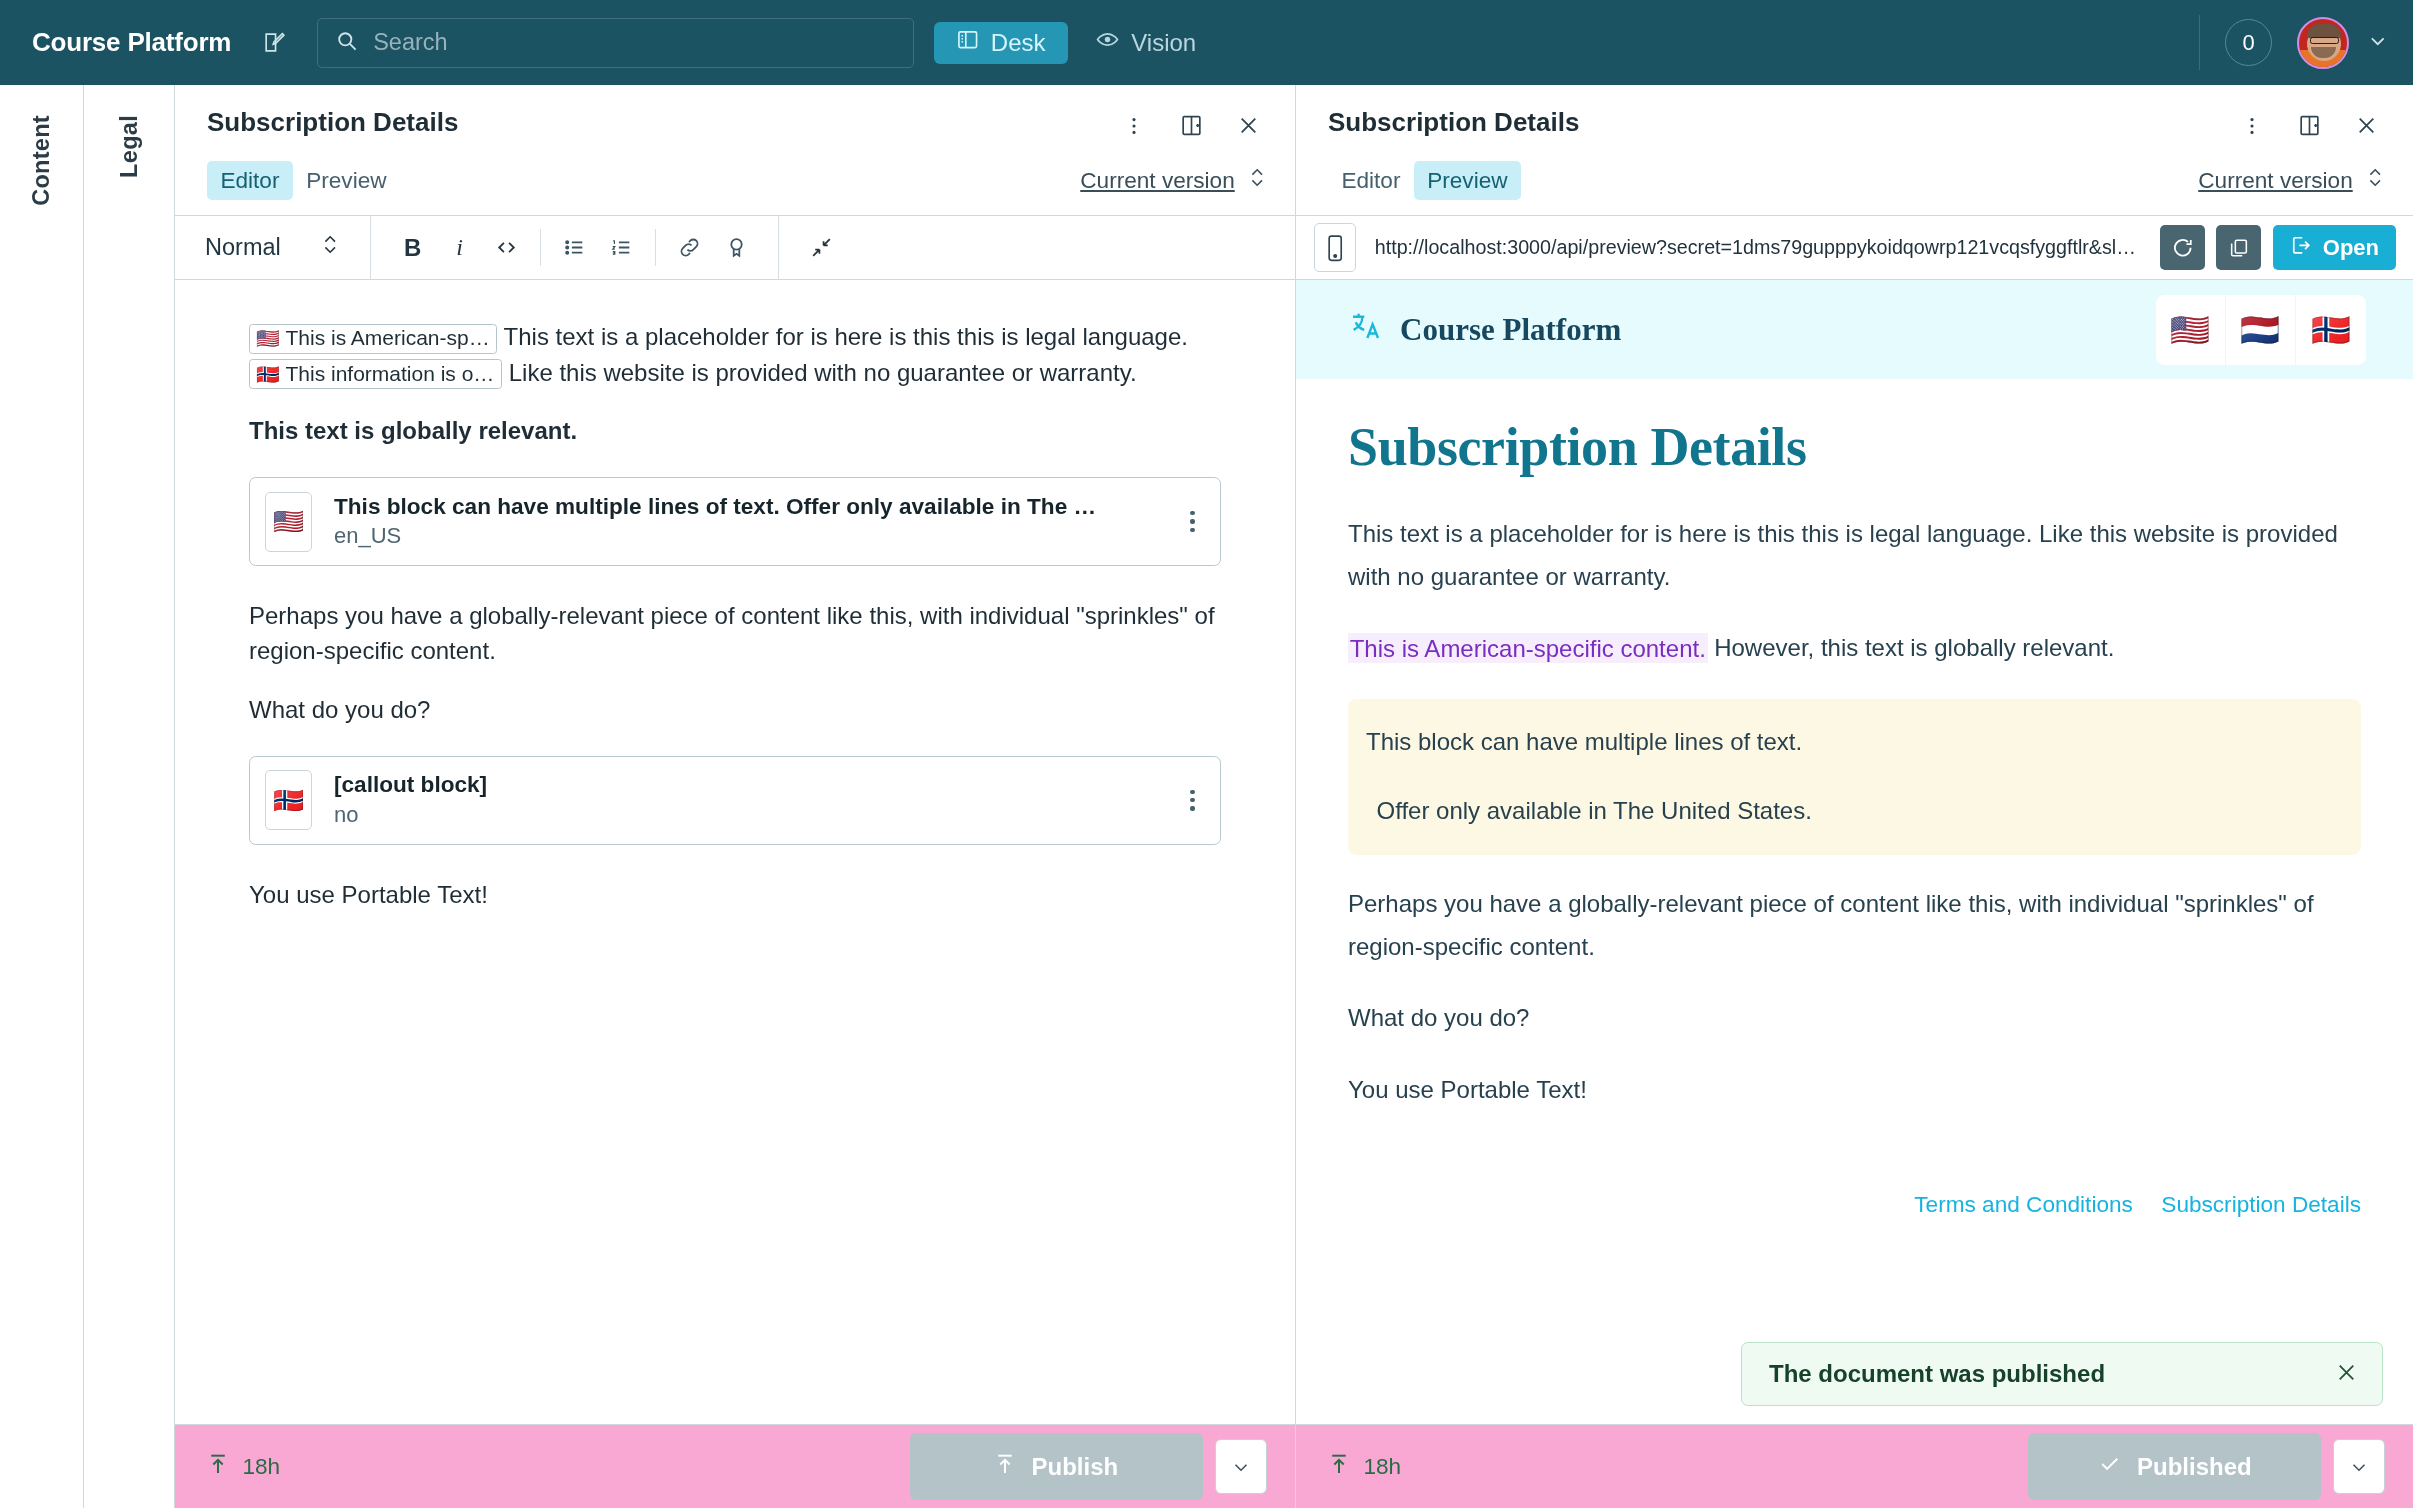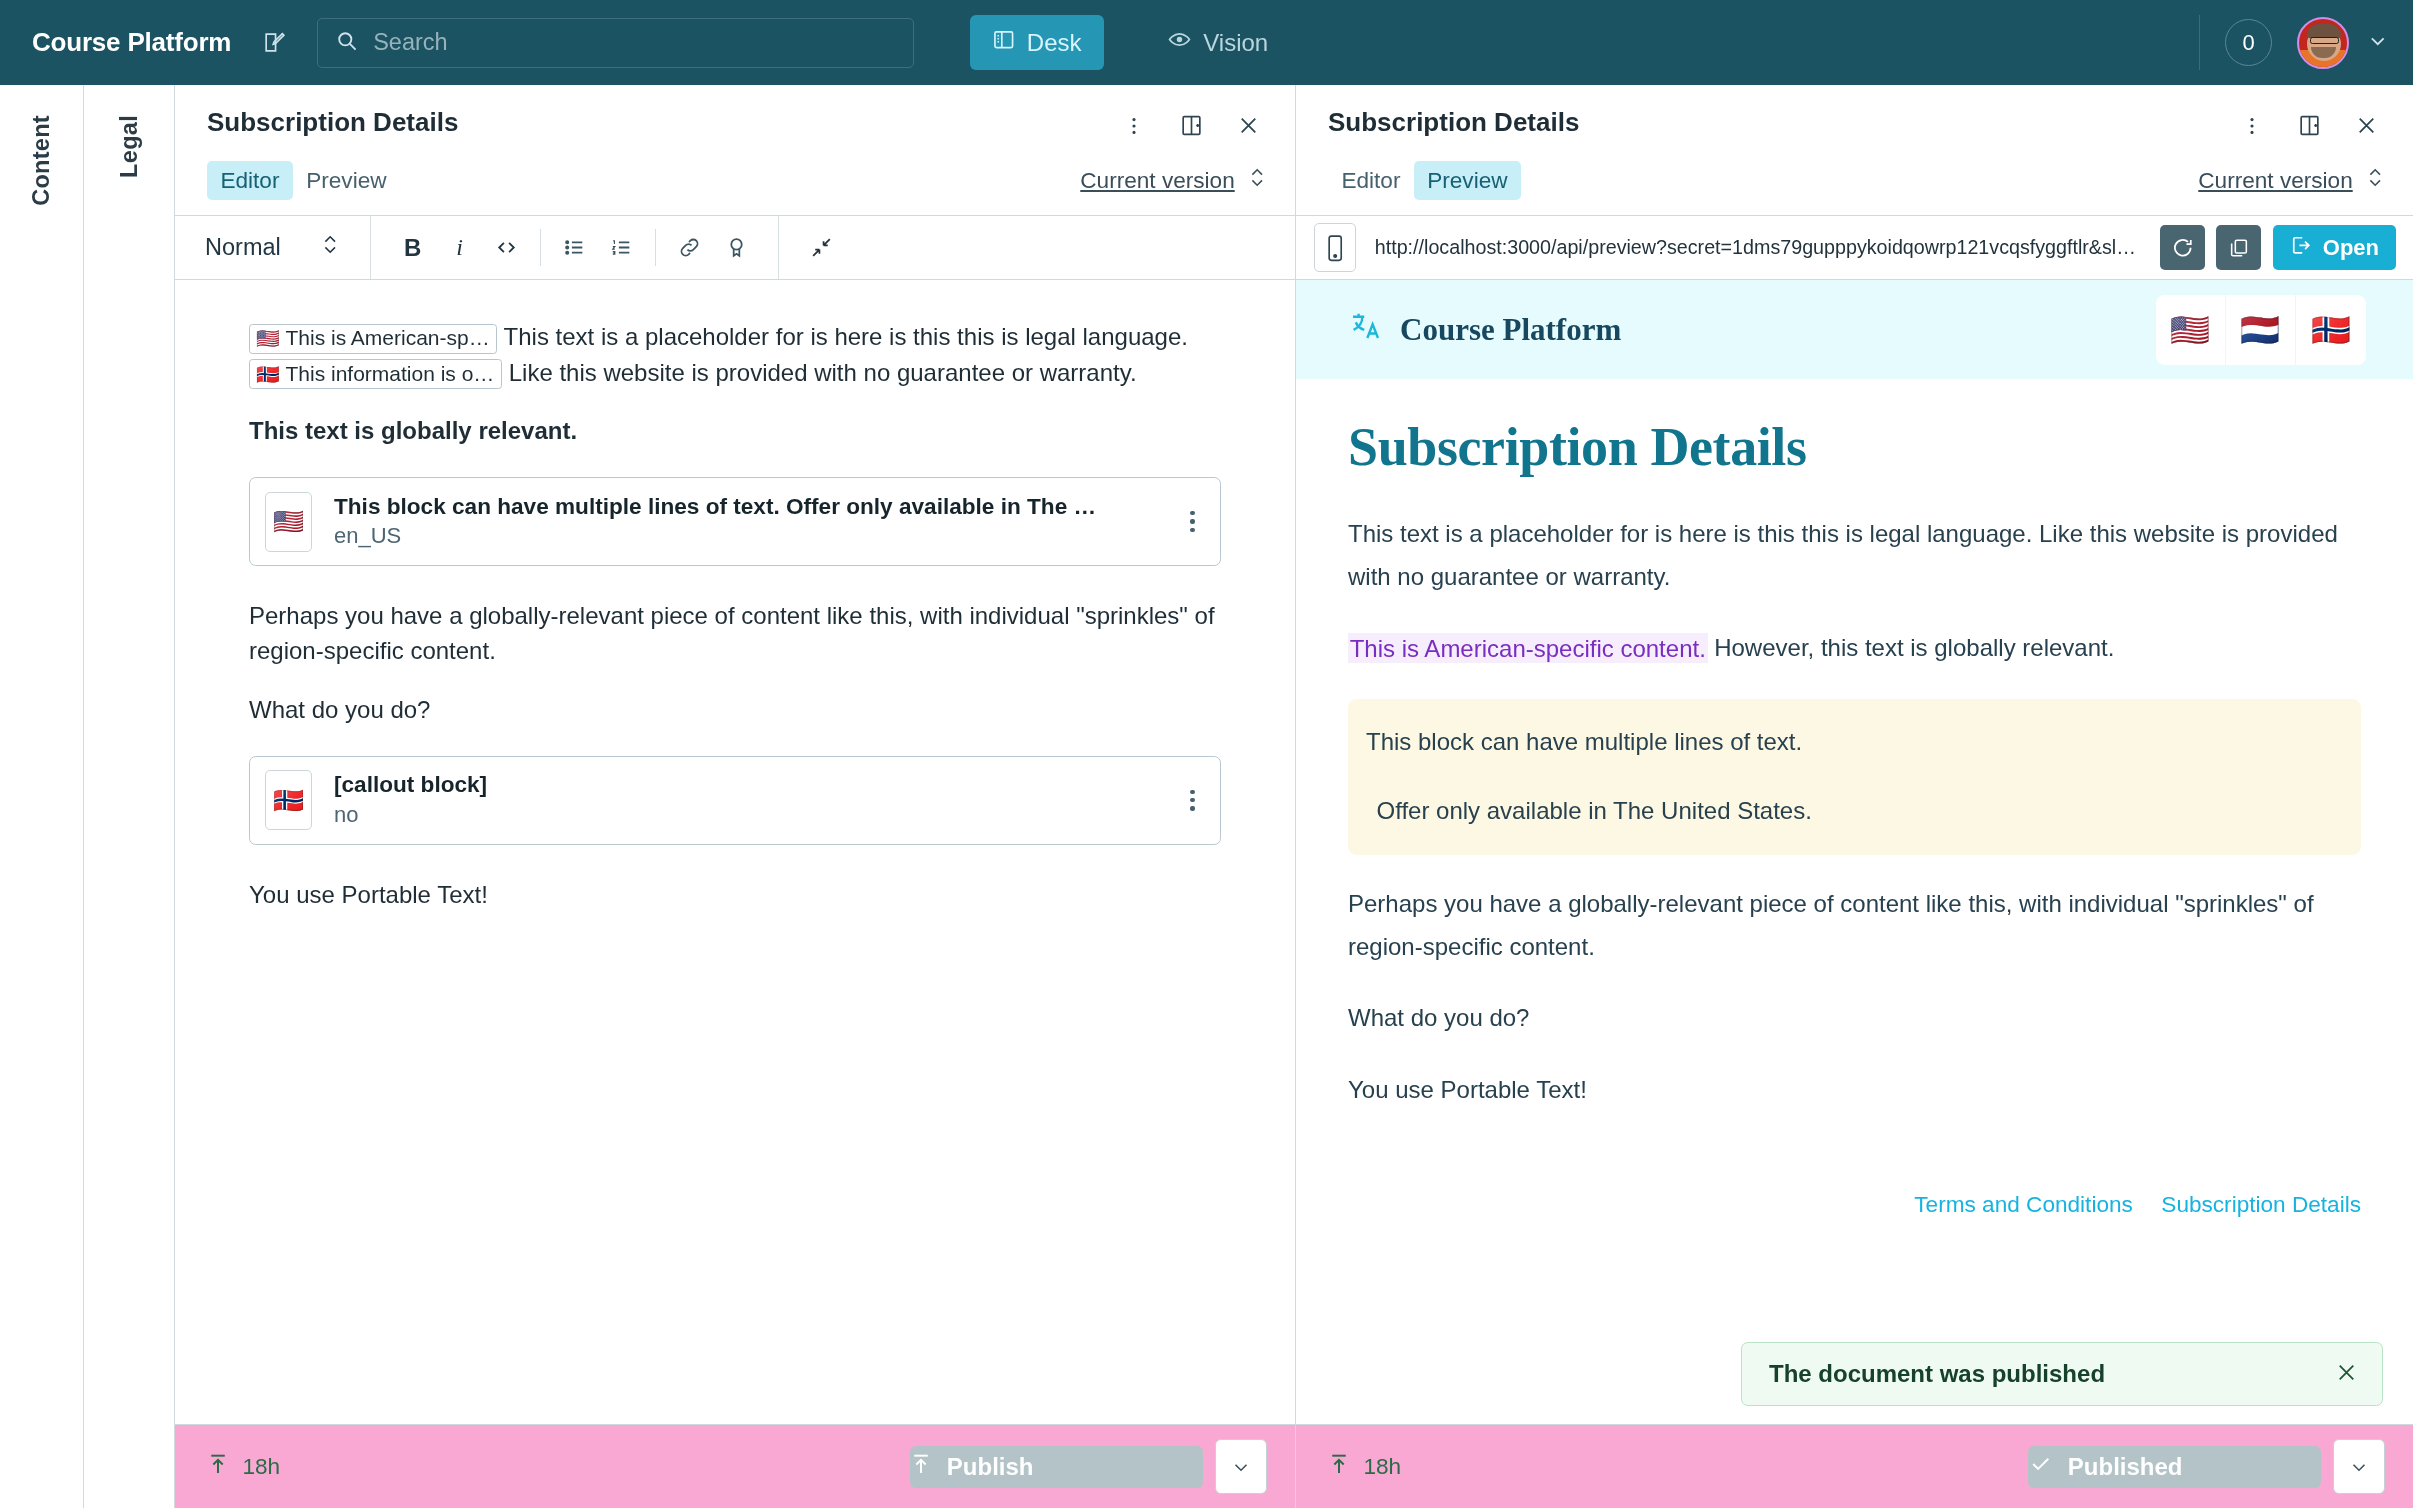--- a/index.html
+++ b/index.html
@@ -27,22 +27,22 @@
   .searchbox {
     margin-left: 18.4px; width: 597px; height: 50px;
     border: 0.8px solid #3f6f7d; border-radius: 5px;
     display: flex; align-items: center; gap: 15px; padding: 0 17px;
     background: transparent;
   }
   .searchbox .ph { font-size: 23.5px; color: #97b2bb; }
   .nav-modes { display: flex; align-items: center; margin-left: 20px; gap: 5px; }
   .mode-btn {
     display: flex; align-items: center; gap: 11.7px;
-    height: 55px; padding: 0 22px; border-radius: 5.9px;
-    font-size: 24px; color: #b9d6de; cursor: pointer; white-space: nowrap; margin-left: 36px;
+    height: 42px; padding: 0 22px; border-radius: 5.9px;
+    font-size: 24px; color: #b9d6de; cursor: pointer; white-space: nowrap;
   }
   .mode-btn.active { background: #2596b4; color: #d7f5fd; }
   .nav-spacer { flex: 1 1 auto; }
   .nav-divider { width: 0.8px; height: 55px; background: #3d6c79; margin-right: 25px; }
   .badge-count {
     width: 47px; height: 47px; border-radius: 50%;
     border: 0.8px solid #5b8793; display: flex; align-items: center;
     justify-content: center; font-size: 22px; color: #fff; cursor: pointer;
   }
   .avatar {
@@ -236,22 +236,22 @@
   .toast-x { margin-left:auto; cursor:pointer; }
 
   
   .pane-foot {
     height: 84px; flex: 0 0 84px; border-top:0.8px solid #cfd9de;
     display:flex; align-items:center; padding: 0 28.5px 0 32px; background:#f9a8d4;
   }
   .ago { display:flex; align-items:center; gap:13.4px; font-size:22.6px; color:#2a6b45; }
   .pub-group { margin-left:auto; display:flex; align-items:center; gap:11.7px; }
   .pub-btn {
-    height:42px; min-width: 293px; background:#b3c3c8; color:#fff; border-radius:5.9px;
-    display:flex; align-items:center; justify-content:flex-start; gap:15px;
+    height:67px; min-width: 293px; background:#b3c3c8; color:#fff; border-radius:5.9px;
+    display:flex; align-items:center; justify-content:center; gap:15px;
     font-size:24px; font-weight:bold; cursor:not-allowed;margin-left:48px;
   }
   .pub-caret {
     width:52px; height:55px; border:0.8px solid #c4d1d6; border-radius:5.9px;
     display:flex; align-items:center; justify-content:center; cursor:pointer; background:#fff;
   }
 </style>
 </head>
 <body>
 

